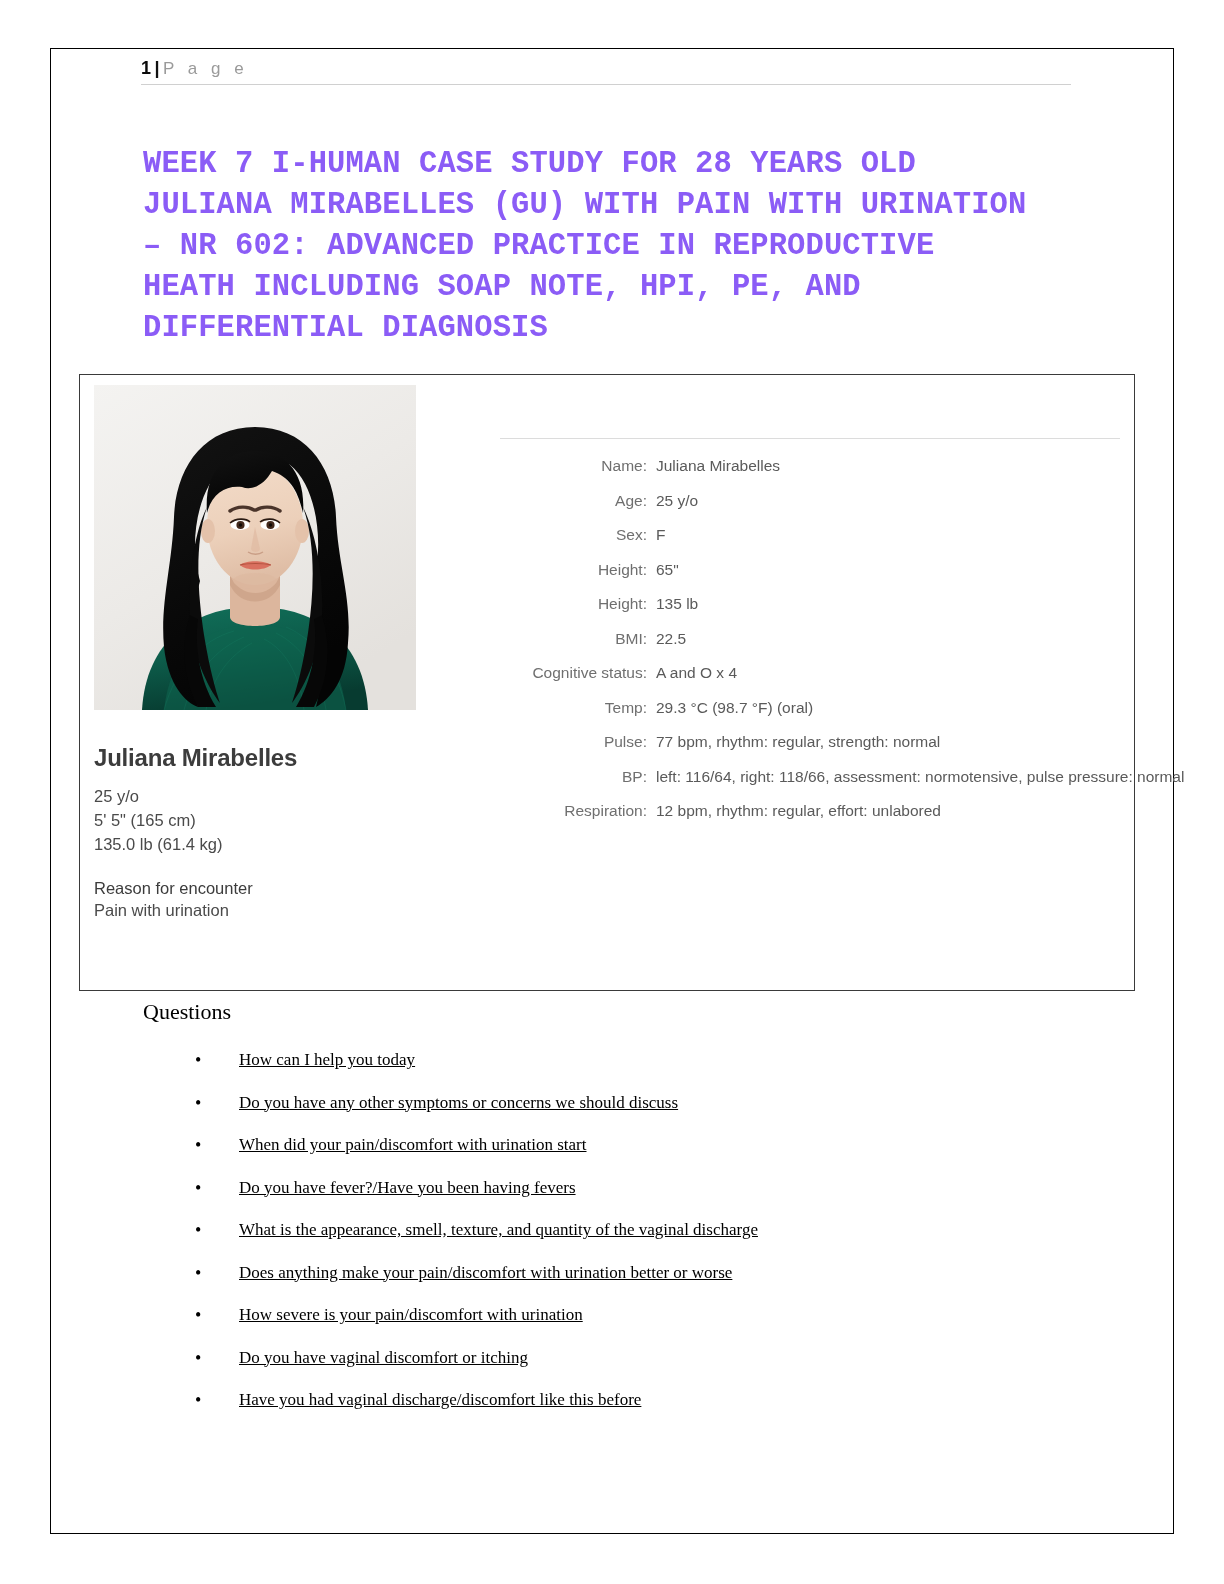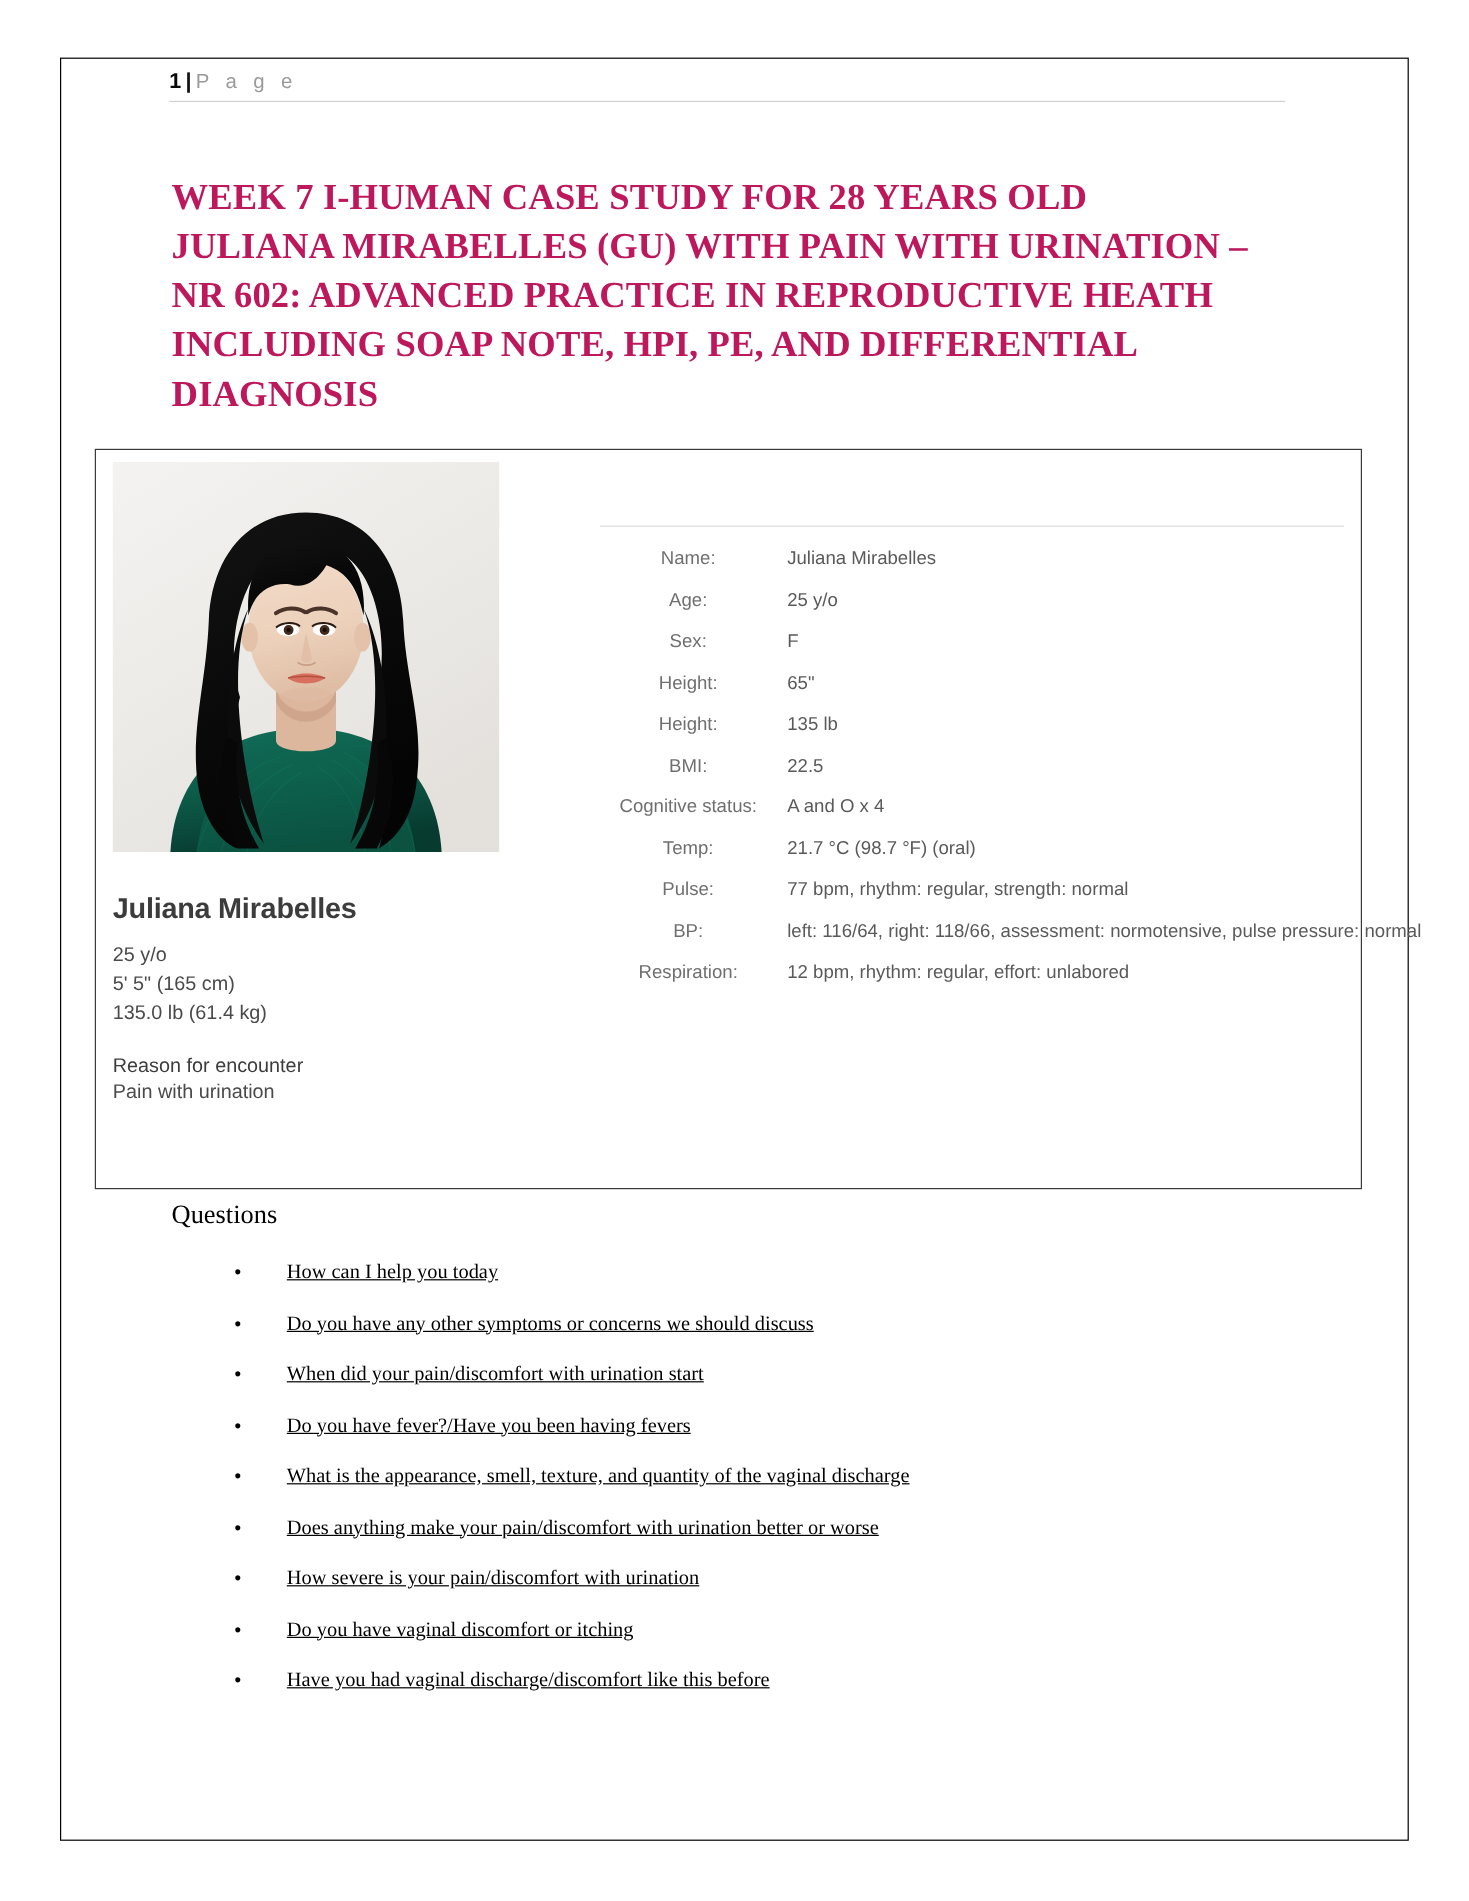--- a/index.html
+++ b/index.html
@@ -64,22 +64,22 @@
     background: #d0d0d0;
     width: 930px;
   }
 
   
   .doc-title {
     position: absolute;
     left: 92px;
     top: 95px;
     width: 900px;
-    color: #be185d;
-    font-family: Liberation Serif, serif;
+    color: #8b5cf6;
+    font-family: Liberation Mono, monospace;
     font-weight: bold;
     font-size: 30.5px;
     line-height: 41px;
     letter-spacing: 0.1px;
   }
 
   
   .patient-panel {
     position: absolute;
     left: 28px;
@@ -150,21 +150,21 @@
     margin-bottom: 18px;
   }
   .vital-row {
     display: flex;
     align-items: baseline;
     margin-bottom: 16.5px;
     font-family: "Liberation Sans", "DejaVu Sans", sans-serif;
   }
   .vital-label {
     width: 147px;
-    text-align: center;
+    text-align: right;
     padding-right: 9px;
     font-size: 15.5px;
     color: #6f6f6f;
     white-space: nowrap;
     flex: none;
   }
   .vital-value {
     font-size: 15.5px;
     color: #5a5a5a;
     white-space: nowrap;
@@ -347,21 +347,21 @@
           <div class="vital-row">
             <div class="vital-label">BMI:</div>
             <div class="vital-value">22.5</div>
           </div>
           <div class="vital-row">
             <div class="vital-label">Cognitive status:</div>
             <div class="vital-value">A and O x 4</div>
           </div>
           <div class="vital-row">
             <div class="vital-label">Temp:</div>
-            <div class="vital-value">21.7 °C (98.7 °F) (oral)</div>
+            <div class="vital-value">29.3 °C (98.7 °F) (oral)</div>
           </div>
           <div class="vital-row">
             <div class="vital-label">Pulse:</div>
             <div class="vital-value">77 bpm, rhythm: regular, strength: normal</div>
           </div>
           <div class="vital-row">
             <div class="vital-label">BP:</div>
             <div class="vital-value">left: 116/64, right: 118/66, assessment: normotensive, pulse pressure: normal</div>
           </div>
           <div class="vital-row">

